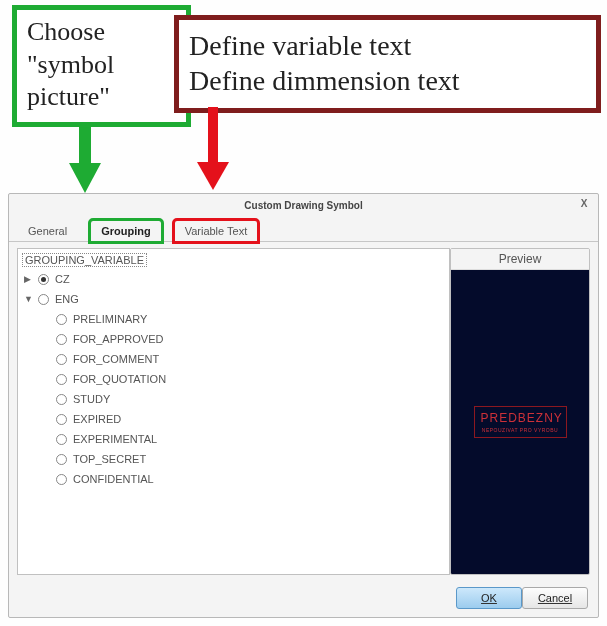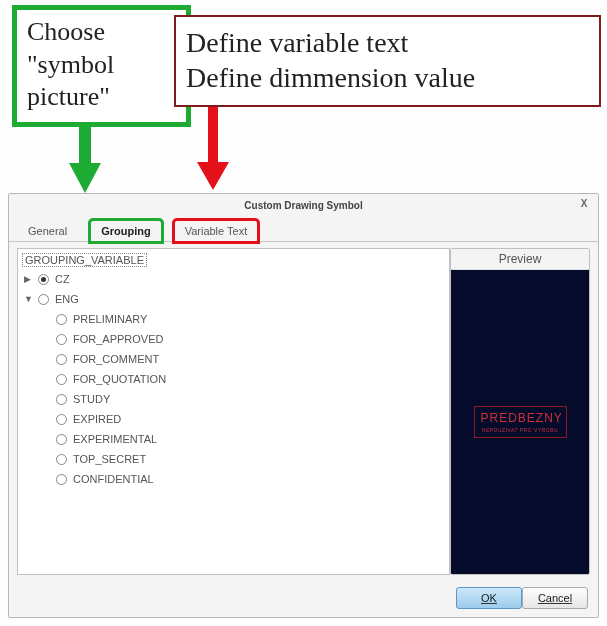--- a/index.html
+++ b/index.html
@@ -25,21 +25,21 @@
     font-size: 26px;
     line-height: 1.25;
     color: #222;
     font-family: "Times New Roman", serif;
   }
   .annotation-red {
     position: absolute;
     left: 174px;
     top: 15px;
     width: 427px;
-    border: 2px solid #7f1d1d;
+    border: 5px solid #7f1d1d;
     padding: 8px 10px 10px 10px;
     background: #fff;
     font-size: 28px;
     line-height: 1.25;
     color: #222;
     font-family: "Times New Roman", serif;
   }
   .arrow-green {
     position: absolute;
     left: 65px;
@@ -237,21 +237,21 @@
 <body>
 
 <div class="annotation-green">
   <div>Choose</div>
   <div>"symbol</div>
   <div>picture"</div>
 </div>
 
 <div class="annotation-red">
   <div>Define variable text</div>
-  <div>Define dimmension value</div>
+  <div>Define dimmension text</div>
 </div>
 
 <svg class="arrow-green" viewBox="0 0 40 70">
   <rect x="14" y="0" width="12" height="38" fill="#1eab33"></rect>
   <polygon points="4,38 36,38 20,68" fill="#1eab33"></polygon>
 </svg>
 
 <svg class="arrow-red" viewBox="0 0 36 85">
   <rect x="13" y="0" width="10" height="55" fill="#e4111b"></rect>
   <polygon points="2,55 34,55 18,83" fill="#e4111b"></polygon>

